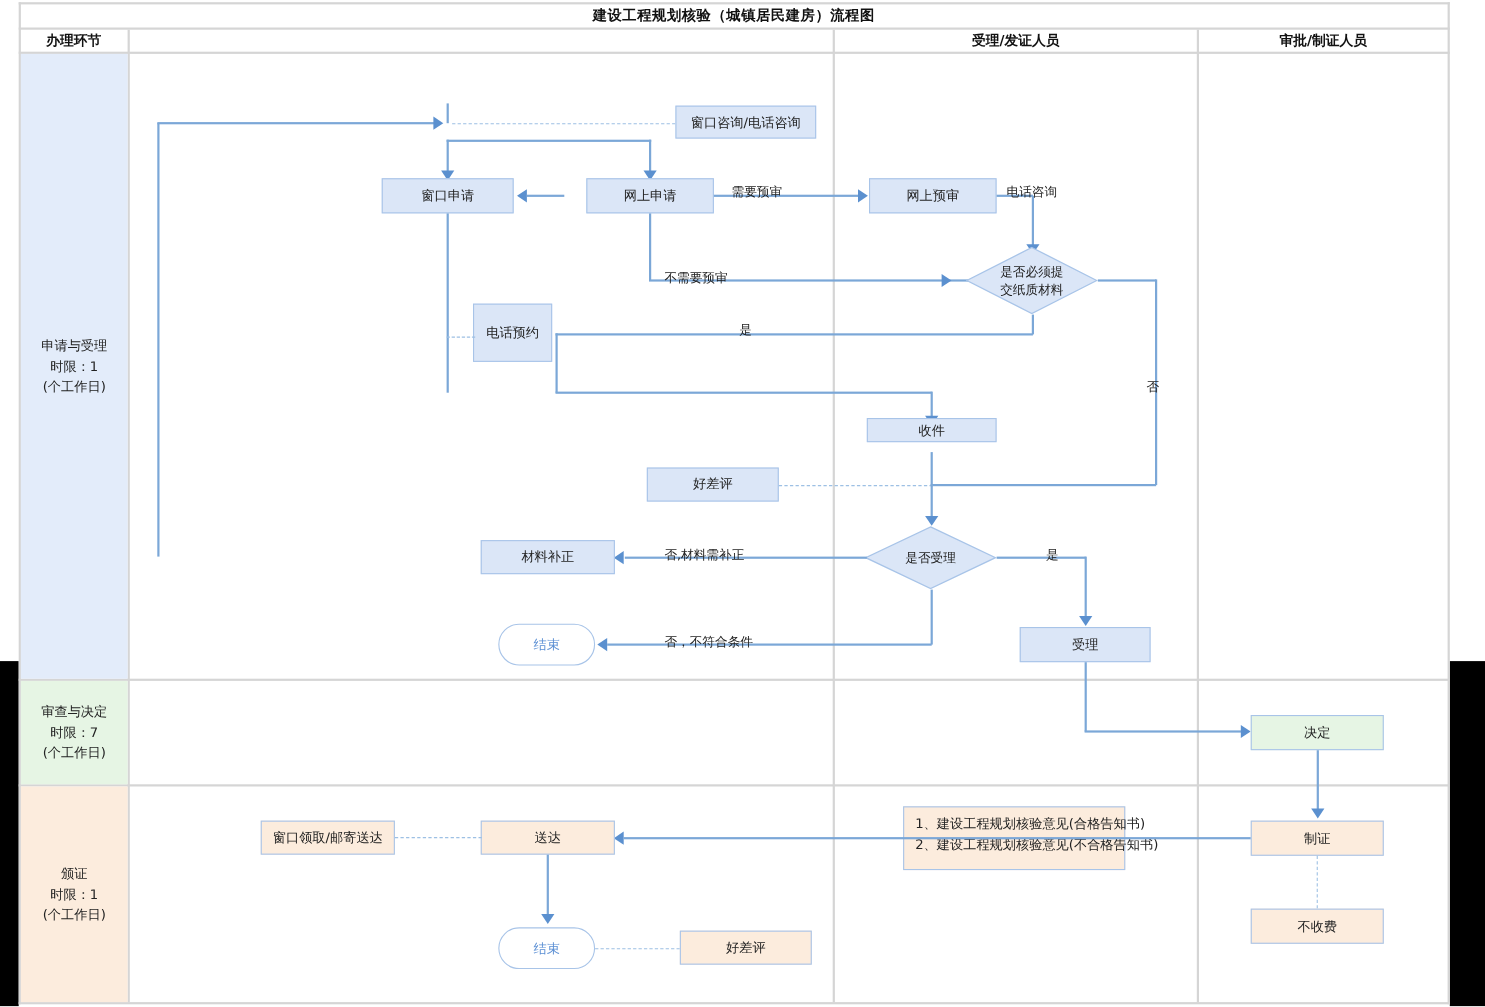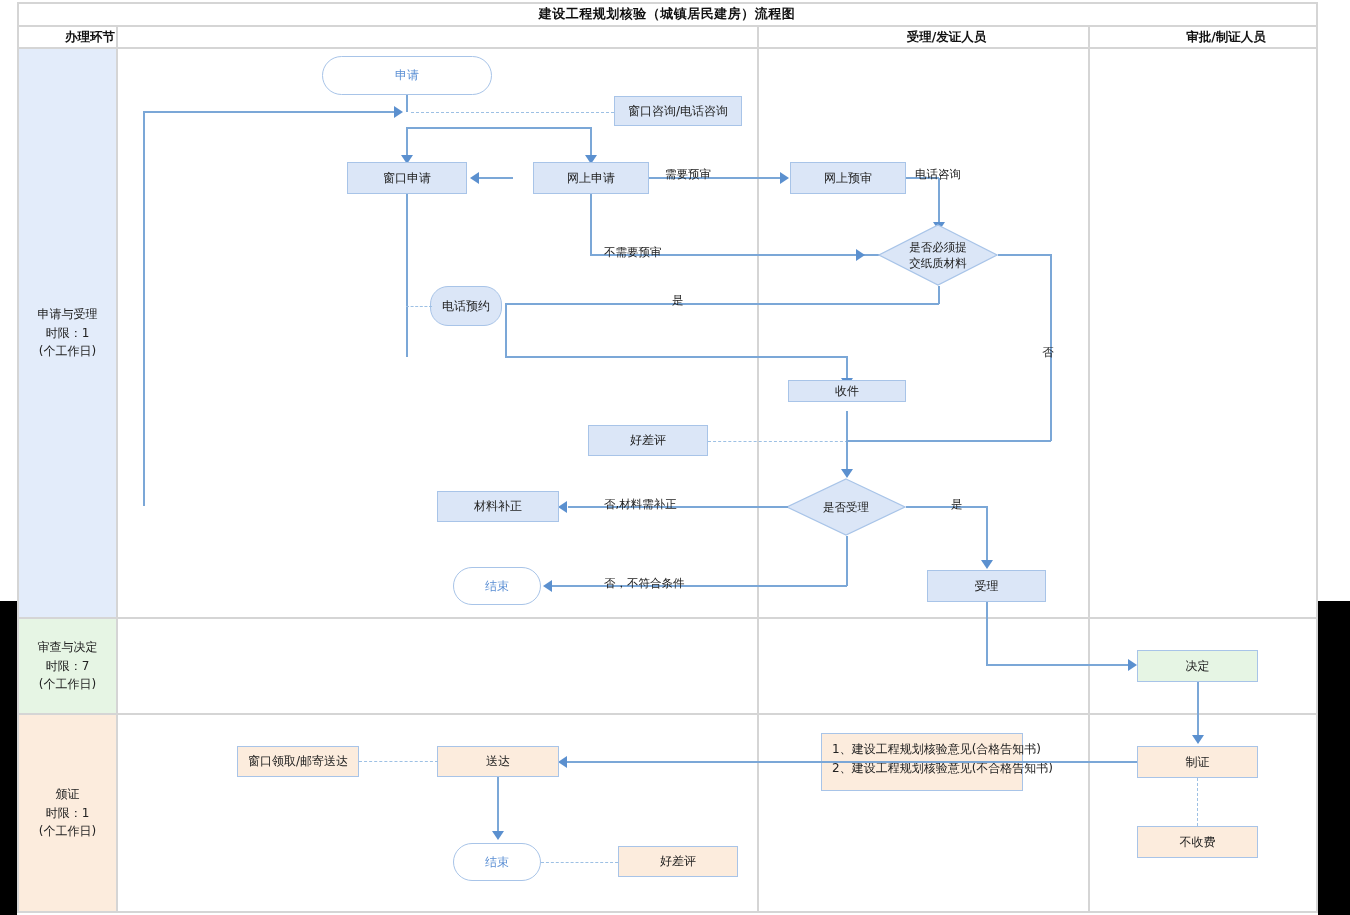--- a/index.html
+++ b/index.html
@@ -12,21 +12,21 @@
   
   .gridline{position:absolute;background:#d5d5d5;}
 
   .cell-title{
     position:absolute;left:17px;top:3px;width:1300px;height:22px;
     display:flex;align-items:center;justify-content:center;
     font-size:13px;color:#111;font-weight:bold;letter-spacing:.5px;
   }
   .hdr{
     position:absolute;height:22px;display:flex;align-items:center;justify-content:center;
-    font-size:12.5px;color:#111;font-weight:bold;margin-left:23px;
+    font-size:12.5px;color:#111;font-weight:bold;
   }
 
   .stage{
     position:absolute;display:flex;flex-direction:column;align-items:center;justify-content:center;
     font-size:12px;color:#222;line-height:1.55;text-align:center;
   }
   .stage.blue{background:#e3ecfa;}
   .stage.green{background:#e6f5e4;}
   .stage.orange{background:#fcecdd;}
 
@@ -117,21 +117,20 @@
 
   <div class="dash-h" style="left:411px;top:112px;width:203px;"></div>
   <div class="node n-blue" style="left:614px;top:96px;width:128px;height:30px;">窗口咨询/电话咨询</div>
 
   <div class="ln lnh" style="left:406px;top:127px;width:186px;"></div>
   <div class="ln lnv" style="left:406px;top:127px;height:30px;"></div>
   <div class="arw arw-d" style="left:401px;top:155px;"></div>
   <div class="ln lnv" style="left:590px;top:127px;height:30px;"></div>
   <div class="arw arw-d" style="left:585px;top:155px;"></div>
 
-  <div class="node n-term" style="left:322px;top:56px;width:170px;height:39px;">申请</div>
 
   <div class="node n-blue" style="left:347px;top:162px;width:120px;height:32px;">窗口申请</div>
   <div class="node n-blue" style="left:533px;top:162px;width:116px;height:32px;">网上申请</div>
   <div class="node n-blue" style="left:790px;top:162px;width:116px;height:32px;">网上预审</div>
 
   <div class="ln lnh" style="left:649px;top:177px;width:132px;"></div>
   <div class="arw arw-r" style="left:780px;top:172px;"></div>
   <div class="elabel" style="left:665px;top:167px;">需要预审</div>
 
   <div class="ln lnv" style="left:938px;top:178px;height:46px;"></div>
@@ -157,21 +156,21 @@
   <div class="ln lnv" style="left:938px;top:286px;height:18px;"></div>
   <div class="ln lnh" style="left:505px;top:303px;width:434px;"></div>
   <div class="elabel" style="left:672px;top:293px;">是</div>
   <div class="ln lnv" style="left:505px;top:303px;height:54px;"></div>
   <div class="ln lnh" style="left:505px;top:356px;width:342px;"></div>
   <div class="ln lnv" style="left:846px;top:356px;height:24px;"></div>
   <div class="arw arw-d" style="left:841px;top:378px;"></div>
 
   <div class="ln lnv" style="left:406px;top:194px;height:163px;"></div>
 
-  <div class="node n-blue" style="left:430px;top:286px;width:72px;height:40px;border-radius:18px;">电话预约</div>
+  <div class="node n-blue" style="left:430px;top:276px;width:72px;height:53px;">电话预约</div>
   <div class="dash-h" style="left:406px;top:306px;width:26px;"></div>
 
   <div class="ln lnv" style="left:513px;top:178px;height:0px;"></div>
   <div class="ln lnh" style="left:479px;top:177px;width:34px;"></div>
   <div class="arw arw-l" style="left:470px;top:172px;"></div>
 
   <div class="node n-blue" style="left:788px;top:380px;width:118px;height:22px;">收件</div>
 
   <div class="ln lnh" style="left:998px;top:254px;width:53px;"></div>
   <div class="ln lnv" style="left:1050px;top:254px;height:187px;"></div>

